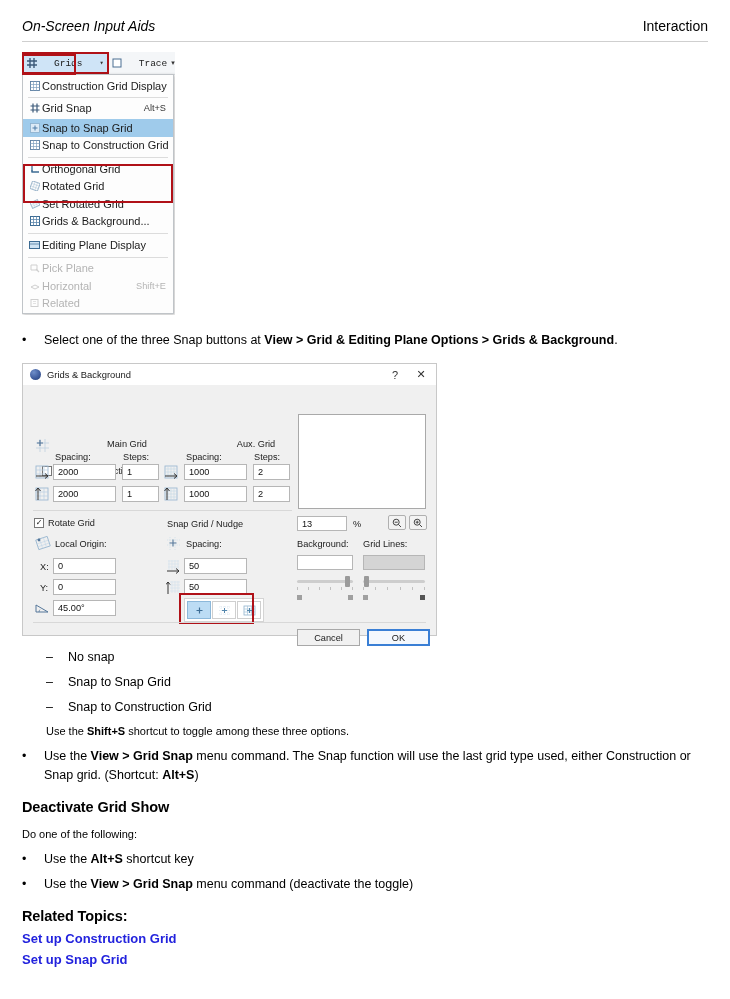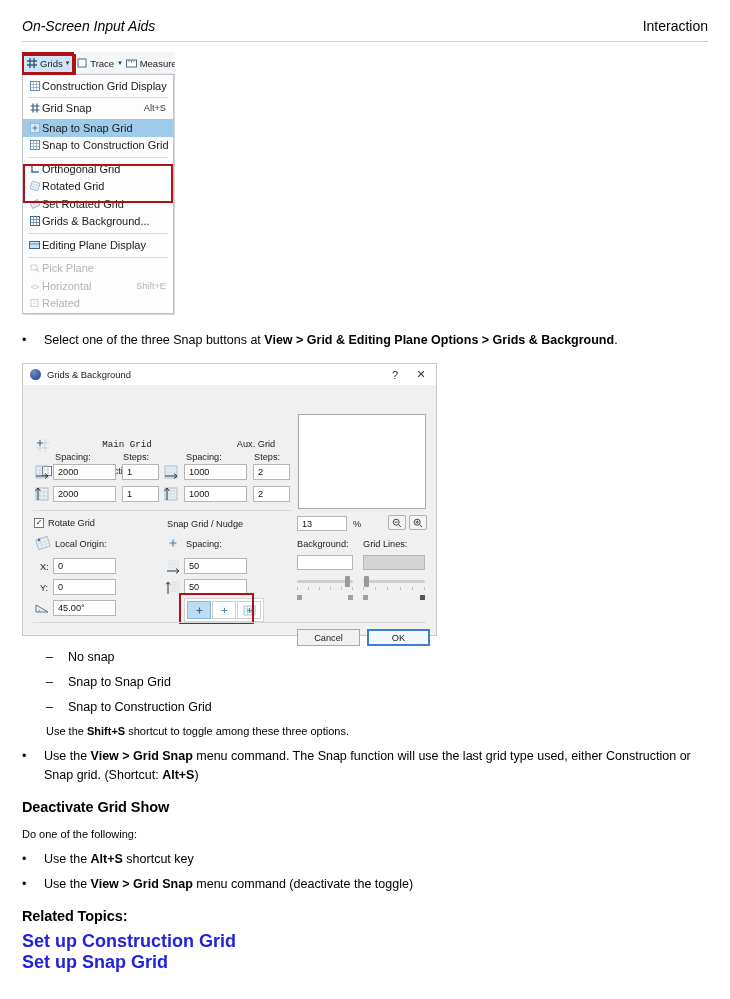--- a/index.html
+++ b/index.html
@@ -47,21 +47,21 @@
     font-size: 14.5px;
     font-weight: bold;
     letter-spacing: -0.1px;
   }
   .plain {
     position: absolute;
     font-size: 11px; line-height: 1.55;
   }
   a.topic-link {
     position: absolute;
-    font-size: 18px;
+    font-size: 13px;
     font-weight: bold;
     color: #2222dd;
     text-decoration: none;
   }
 
   
   .shot-menu {
     position: absolute;
     left: 22px; top: 52px;
     width: 153px; height: 263px;
@@ -71,22 +71,23 @@
     overflow: hidden;
   }
   .tb-row {
     position: absolute; left: 0; top: 0;
     width: 153px; height: 22px;
     background: #f4f6f8;
     border-bottom: 1px solid #dfe3e6;
     display: flex; align-items: center;
   }
   .tb-btn {
-    height: 20px; display: flex; align-items: center; gap: 3px;
+    height: 20px; display: flex; align-items: center; gap: 17px;
     padding: 0 4px;
+    font-family: Liberation Mono, monospace;
   }
   .tb-btn.active {
     background: #cfe4f7;
     outline: 2px solid #b01118;
     outline-offset: -1px;
     margin-left: 1px;
   }
   .tb-label { font-size: 9.5px; }
   .caret { font-size: 7px; color: #333; }
 
@@ -429,21 +430,21 @@
     <span class="t-btn">✕</span>
   </div>
 
   <div class="dlg-body">
 
     <div class="chk" style="left:19px; top:33px;margin-top:48px;">
       <span class="box"></span>
       <span class="lbl" style="position:static;">Show Construction Grid</span>
     </div>
 
-    <div class="lbl center" style="left:59px; top:54px; width:90px;font-family:Liberation Mono, monospace;">Main Grid</div>
+    <div class="lbl center" style="left:59px; top:54px; width:90px;">Main Grid</div>
     <div class="lbl center" style="left:188px; top:54px; width:90px;">Aux. Grid</div>
 
     <div class="lbl" style="left:32px; top:67px;">Spacing:</div>
     <div class="lbl" style="left:100px; top:67px;">Steps:</div>
     <div class="lbl" style="left:163px; top:67px;">Spacing:</div>
     <div class="lbl" style="left:231px; top:67px;">Steps:</div>
 
     <div class="icobox" style="left:11px; top:52px; width:16px; height:16px;">
       <svg width="15" height="15" viewBox="0 0 15 15">
         <path d="M1 5h13M1 10h13M5 1v13M10 1v13" stroke="#c3d3e0" stroke-width=".9"></path>

